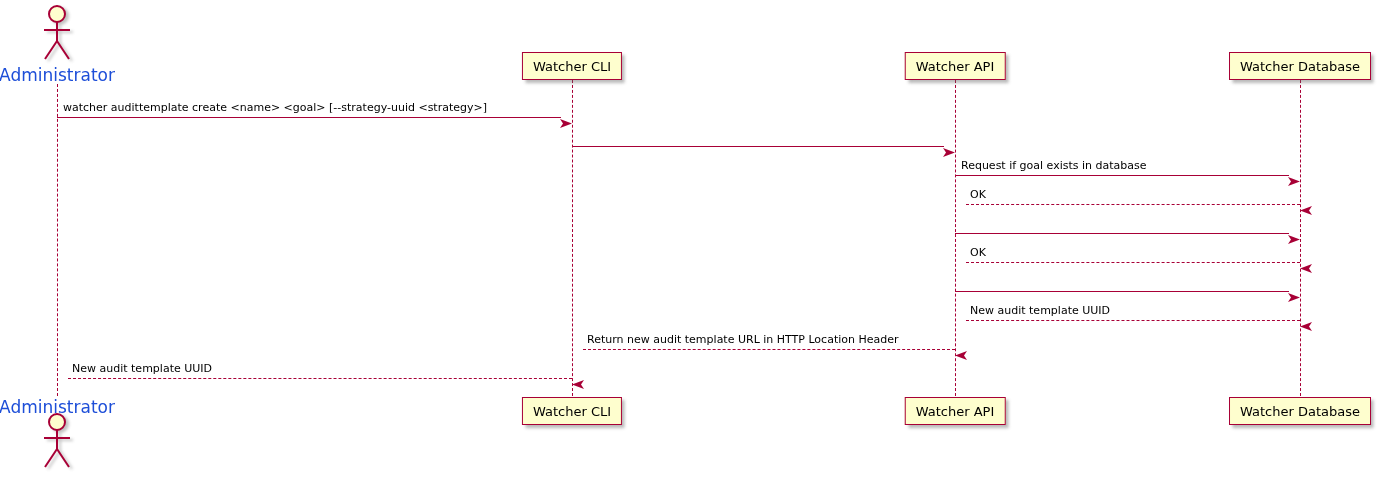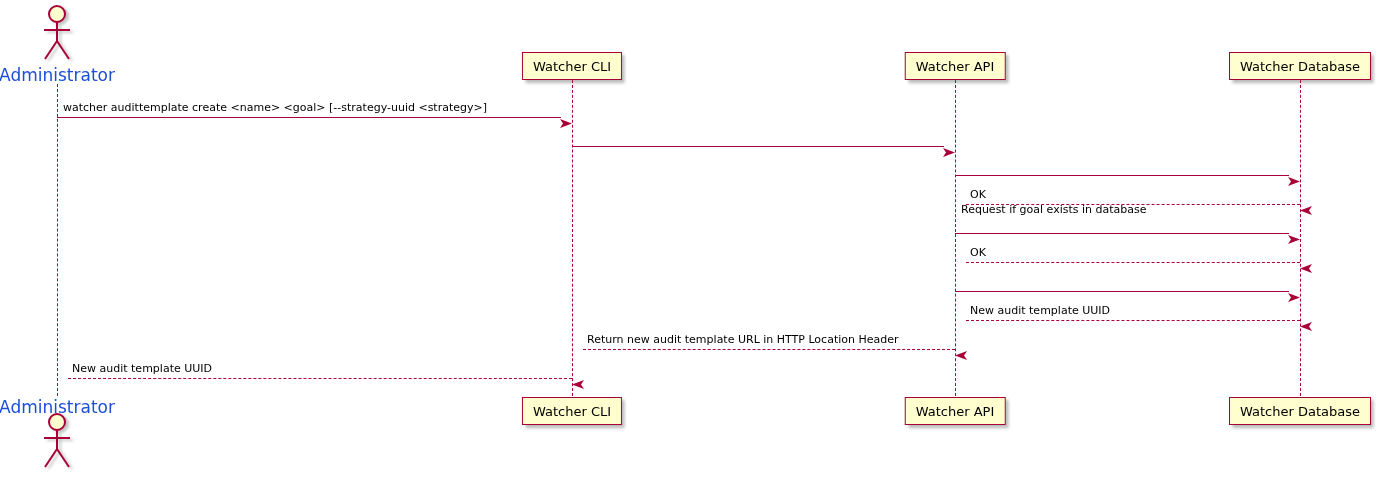--- a/index.html
+++ b/index.html
@@ -114,21 +114,21 @@
       </svg></div>
     <div class="message-label" style="left: 63px; top: 100px;">watcher audittemplate create &lt;name&gt; &lt;goal&gt; [--strategy-uuid &lt;strategy&gt;]</div>
     <div class="message-line solid" style="left: 572px; top: 146px; width: 372px; margin-left: 0px;"></div>
     <div class="arrow-head" style="left: 943px; top: 142px;"><svg width="12" height="9" viewBox="0 0 12 9">
         <polygon points="0,0 12,4.5 0,9 3,4.5" fill="#A80036"></polygon>
       </svg></div>
     <div class="message-line solid" style="left: 955px; top: 175px; width: 334px; margin-left: 0px;"></div>
     <div class="arrow-head" style="left: 1288px; top: 171px;"><svg width="12" height="9" viewBox="0 0 12 9">
         <polygon points="0,0 12,4.5 0,9 3,4.5" fill="#A80036"></polygon>
       </svg></div>
-    <div class="message-label" style="left: 961px; top: 158px; margin-top: 44px;">Request if goal exists in database</div>
+    <div class="message-label" style="left: 961px; top: 158px;">Request if goal exists in database</div>
     <div class="message-line dashed" style="left: 955px; top: 204px; width: 334px; margin-left: 11px;"></div>
     <div class="arrow-head" style="left: 1300px; top: 200px;"><svg width="12" height="9" viewBox="0 0 12 9">
         <polygon points="12,0 0,4.5 12,9 9,4.5" fill="#A80036"></polygon>
       </svg></div>
     <div class="message-label" style="left: 970px; top: 187px;">OK</div>
     <div class="message-line solid" style="left: 955px; top: 233px; width: 334px; margin-left: 0px;"></div>
     <div class="arrow-head" style="left: 1288px; top: 229px;"><svg width="12" height="9" viewBox="0 0 12 9">
         <polygon points="0,0 12,4.5 0,9 3,4.5" fill="#A80036"></polygon>
       </svg></div>
     <div class="message-line dashed" style="left: 955px; top: 262px; width: 334px; margin-left: 11px;"></div>

